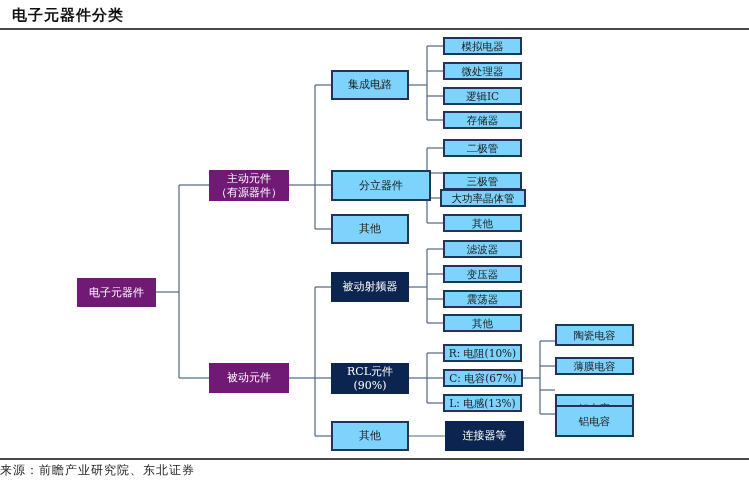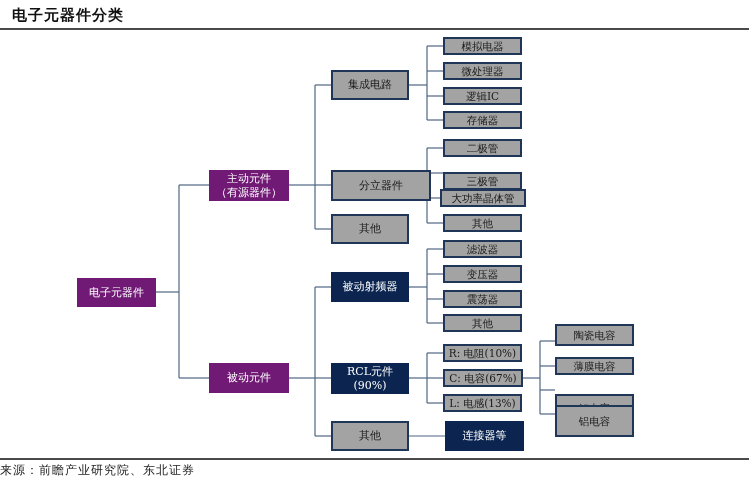--- a/index.html
+++ b/index.html
@@ -7,21 +7,21 @@
          font-family:"DejaVu Serif", "Liberation Serif", serif; }
   .title { position:absolute; left:12px; top:6px; font-size:15px; font-weight:bold; color:#111;
            letter-spacing:1px; }
   .rule { position:absolute; left:0; width:749px; height:2px; background:#4a4a4a; }
   .source { position:absolute; left:0; top:462px; font-size:12px; color:#222; letter-spacing:1px; }
   svg.lines { position:absolute; left:0; top:0; }
   .box { position:absolute; box-sizing:border-box; display:flex; align-items:center; justify-content:center;
          text-align:center; font-size:11px; line-height:14px; }
   .gray { background:#701a75; color:#fff; }
   .navy { background:#0b2550; color:#fff; }
-  .outline { background:#a3a3a3; border:2px solid #1f3658; color:#1a1a1a; }
+  .outline { background:#7dd3fc; border:2px solid #1f3658; color:#1a1a1a; }
   .leaf { font-size:10.5px; }
 </style>
 </head>
 <body>
 
 <div class="title">电子元器件分类</div>
 <div class="rule" style="top:28px;"></div>
 
 <svg class="lines" width="749" height="482">
   <g stroke="#4f6683" stroke-width="1.2" fill="none">

